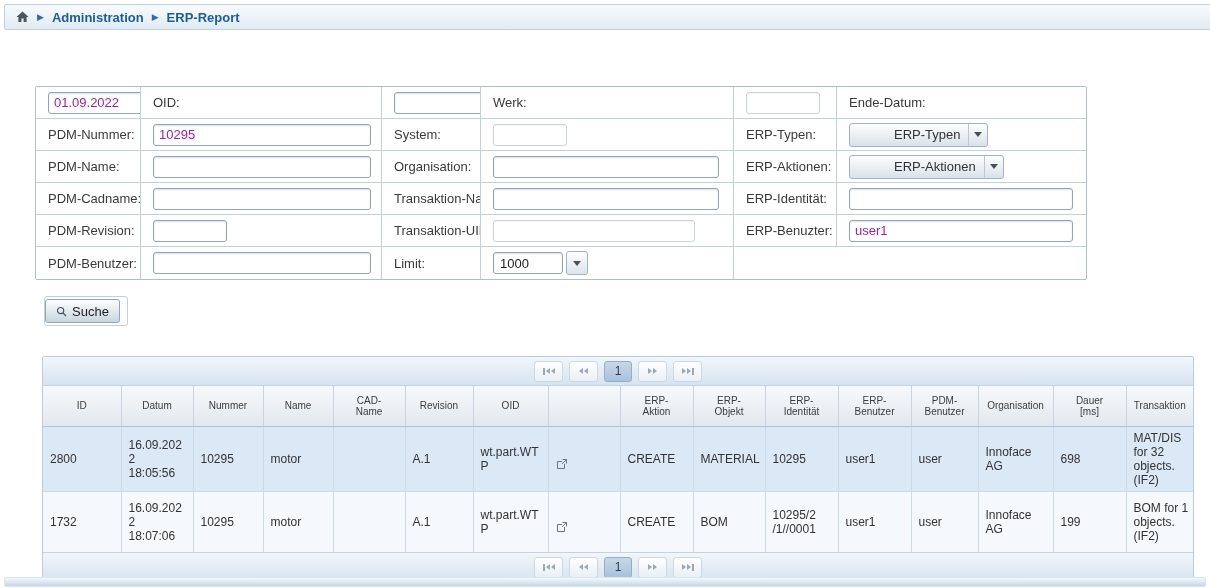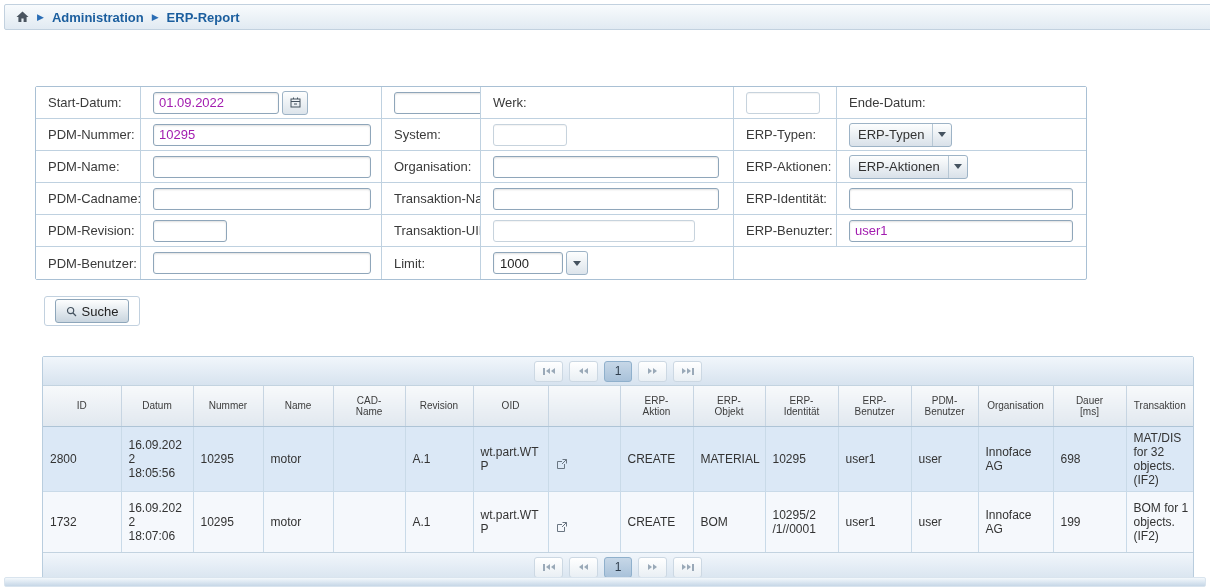--- a/index.html
+++ b/index.html
@@ -45,34 +45,34 @@
     background:linear-gradient(#fdfefe,#dce4eb);
     border:1px solid #9db3c6;border-radius:3px;
     display:inline-flex;align-items:center;justify-content:center;cursor:pointer;
   }
   .combo-btn{
     display:inline-flex;align-items:stretch;height:22px;
     background:linear-gradient(#fdfefe,#d9e1e9);
     border:1px solid #9db3c6;border-radius:3px;cursor:pointer;
     font-size:13px;color:#333;
   }
-  .combo-btn .ctxt{padding:0 8px;display:flex;align-items:center;}
+  .combo-btn .ctxt{padding:0 8px;display:flex;align-items:center;margin-left:36px;}
   .combo-btn .carr{width:18px;border-left:1px solid #b7c7d4;display:flex;align-items:center;justify-content:center;}
   .tri-down{width:0;height:0;border-left:4px solid transparent;border-right:4px solid transparent;border-top:5px solid #44525f;}
   .limit-box{
     width:62px;height:20px;border:1px solid #8fa6ba;border-radius:3px;
     box-shadow:inset 0 1px 2px rgba(0,0,0,.13);background:#fff;
     display:flex;align-items:center;padding-left:6px;font-size:13px;color:#222;
   }
   .limit-arr{width:20px;height:22px;margin-left:3px;}
   
   .search-wrap{
-    position:absolute;left:44px;top:296px;width:96px;height:30px;
+    position:absolute;left:44px;top:296px;width:84px;height:30px;
     border:1px solid #c2d1df;border-radius:3px;background:#fff;
-    display:flex;align-items:center;justify-content:center;box-sizing:border-box;
+    display:flex;align-items:center;box-sizing:border-box;
   }
   .suche-btn{
     height:24px;padding:0 10px;display:inline-flex;align-items:center;gap:5px;
     background:linear-gradient(#fdfefe,#c9d5df);
     border:1px solid #8ea6ba;border-radius:3px;cursor:pointer;
     font-family:"Liberation Sans",sans-serif;font-size:13px;color:#222;
   }
   
   .results{
     position:absolute;left:42px;top:356px;width:1150px;
@@ -133,33 +133,33 @@
       </svg>
   </span>
   <span class="bc-sep">▶</span>
   <a class="crumb">Administration</a>
   <span class="bc-sep">▶</span>
   <a class="crumb">ERP-Report</a>
 </div>
 
 <div class="filter-panel">
 
-  <div class="fcell">Start-Datum:</div>
   <div class="fcell">
     <input class="txt w-date" value="01.09.2022" style="">
     <span class="icon-btn">
       <svg width="11" height="11" viewBox="0 0 11 11">
           <rect x="1" y="2" width="9" height="8" fill="none" stroke="#44525f"></rect>
           <line x1="1" y1="4.5" x2="10" y2="4.5" stroke="#44525f"></line>
           <line x1="3.5" y1="0.5" x2="3.5" y2="2" stroke="#44525f"></line>
           <line x1="7.5" y1="0.5" x2="7.5" y2="2" stroke="#44525f"></line>
           <line x1="4" y1="7" x2="7" y2="7" stroke="#44525f"></line>
         </svg>
     </span>
   </div>
+  <div class="fcell">OID:</div>
   <div class="fcell">
     <input class="txt w-lg" value="" style="">
   </div>
   <div class="fcell">Werk:</div>
   <div class="fcell">
     <input class="txt lite w-sm" value="" style="">
   </div>
 
   <div class="fcell">Ende-Datum:</div>
   <div class="fcell">PDM-Nummer:</div>

